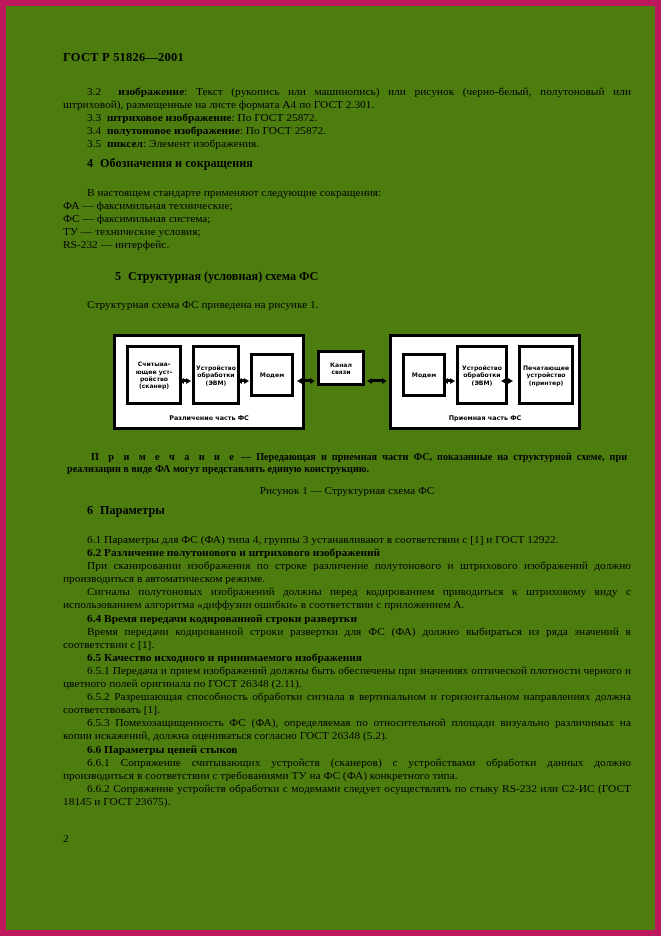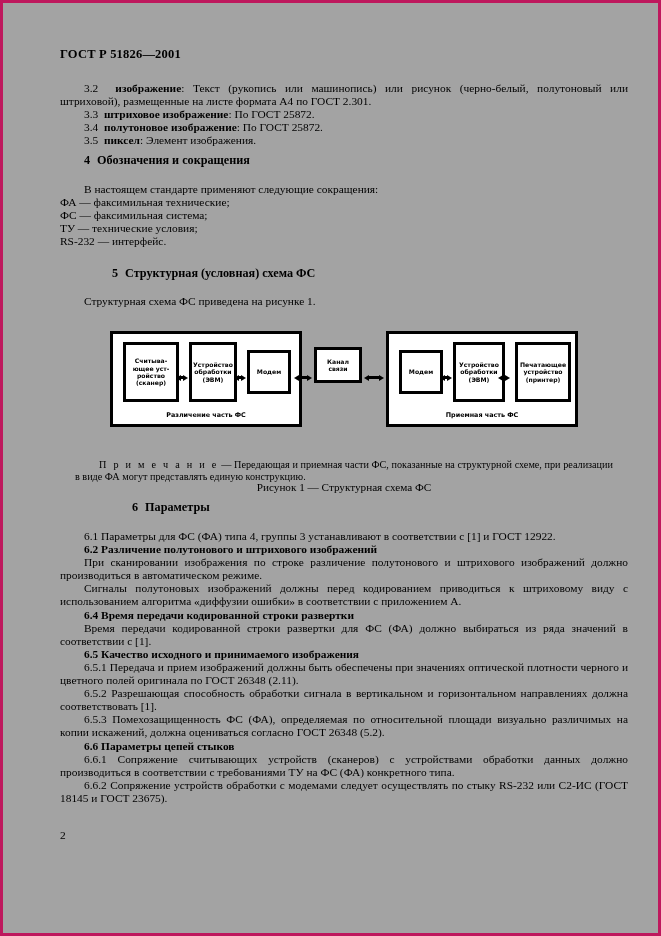--- a/index.html
+++ b/index.html
@@ -9,23 +9,23 @@
     background: #ffffff;
   }
   body {
     font-family: "Liberation Serif", "DejaVu Serif", serif;
     color: #000000;
   }
   .page {
     position: relative;
     width: 661px;
     height: 936px;
-    background: #a3a3a3;
+    background: #4d7c0f;
     box-sizing: border-box;
-    border: 3px solid #be185d;
+    border: 6px solid #be185d;
     overflow: hidden;
   }
 
   
   .doc-header {
     position: absolute;
     left: 57px;
     top: 44px;
     font-size: 12.5px;
     font-weight: bold;
@@ -159,21 +159,21 @@
   
   .fig-note {
     position: absolute;
     left: 57px;
     top: 441px;
     width: 568px;
     font-size: 10.2px;
     line-height: 12.4px;
     text-align: justify;
   }
-  .fig-note p { margin: 15px; text-indent: 24px; }
+  .fig-note p { margin: 4px; text-indent: 24px; font-weight: bold; }
   .spaced {
     letter-spacing: 2.2px;
   }
   .fig-caption {
     position: absolute;
     left: 57px;
     top: 478px;
     width: 568px;
     text-align: center;
     font-size: 11.2px;
@@ -283,21 +283,21 @@
     <div class="shaft"></div>
     <div class="head-r"></div>
   </div>
 
   <div class="fig-note">
     <p><span class="spaced">П р и м е ч а н и е</span><span> — Передающая и приемная части ФС, показанные на структурной схеме, при реализации в виде ФА могут представлять единую конструкцию.</span></p>
   </div>
 
   <div class="fig-caption">Рисунок 1 — Структурная схема ФС</div>
 
-  <div class="sec-heading" style="top:497px;margin-left:48px;">
+  <div class="sec-heading" style="top:497px;">
     <span class="num">6</span><span>Параметры</span>
   </div>
 
   <div class="body-block" style="top:527px;">
     <p>6.1  Параметры для ФС (ФА) типа 4, группы 3 устанавливают в соответствии с [1] и ГОСТ 12922.</p>
 
     <p class="sub-heading">6.2  Различение полутонового и штрихового изображений</p>
     <p>При сканировании изображения по строке различение полутонового и штрихового изображений должно производиться в автоматическом режиме.</p>
 
     <p>Сигналы полутоновых изображений должны перед кодированием приводиться к штриховому виду с использованием алгоритма «диффузии ошибки» в соответствии с приложением А.</p>

